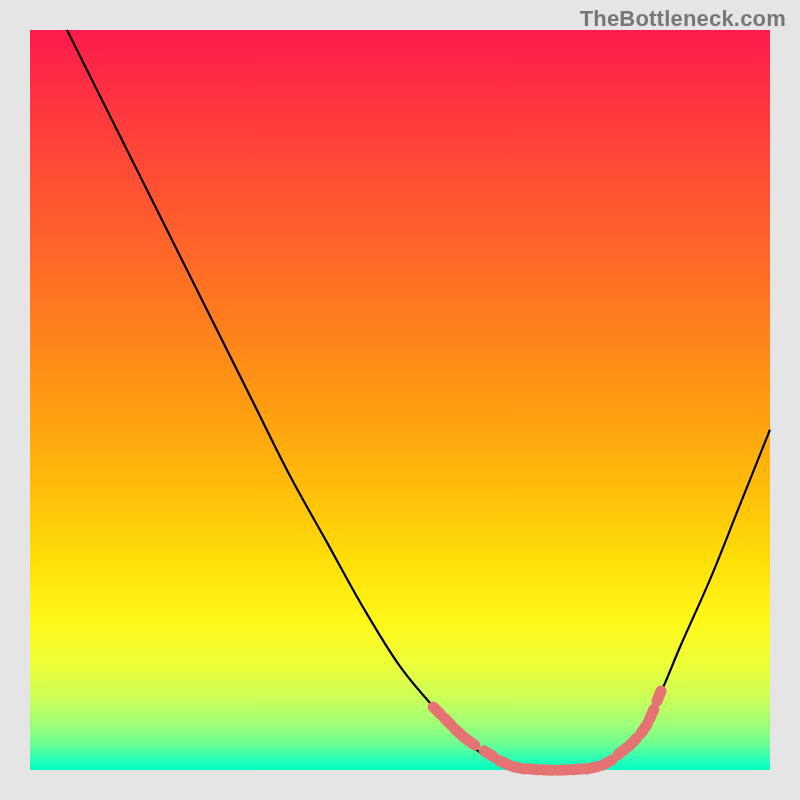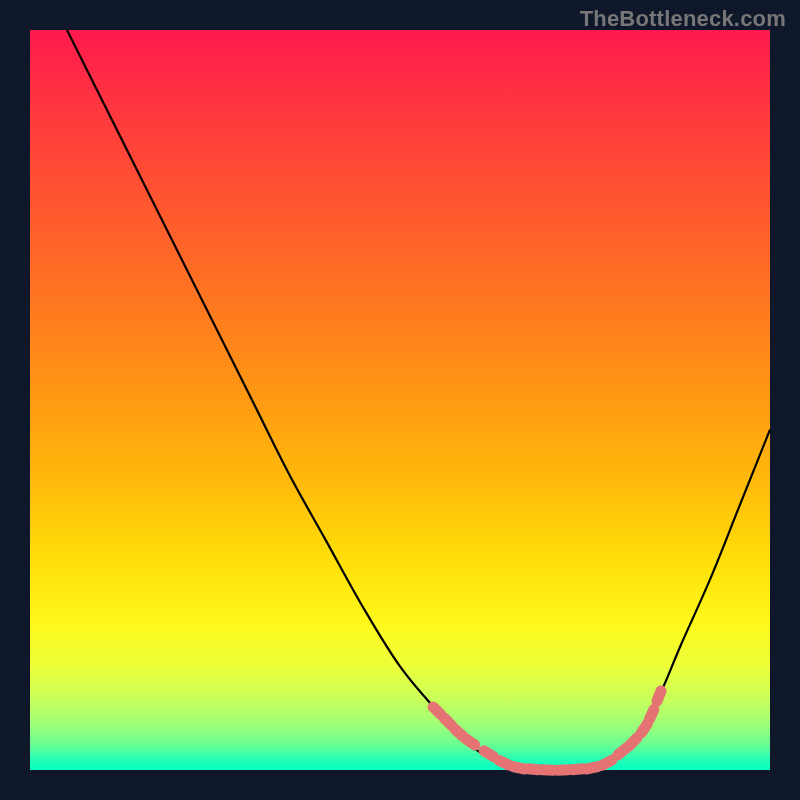--- a/index.html
+++ b/index.html
@@ -10,21 +10,21 @@
     background: #000000;
     overflow: hidden;
     font-family: Arial, Helvetica, sans-serif;
   }
   .frame {
     position: absolute;
     top: 0;
     left: 0;
     width: 800px;
     height: 800px;
-    background: #0f172a;
+    background: #e5e5e5;
   }
   .plot-area {
     position: absolute;
     left: 30px;
     top: 30px;
     width: 740px;
     height: 740px;
   }
   .gradient-bg {
     position: absolute;

